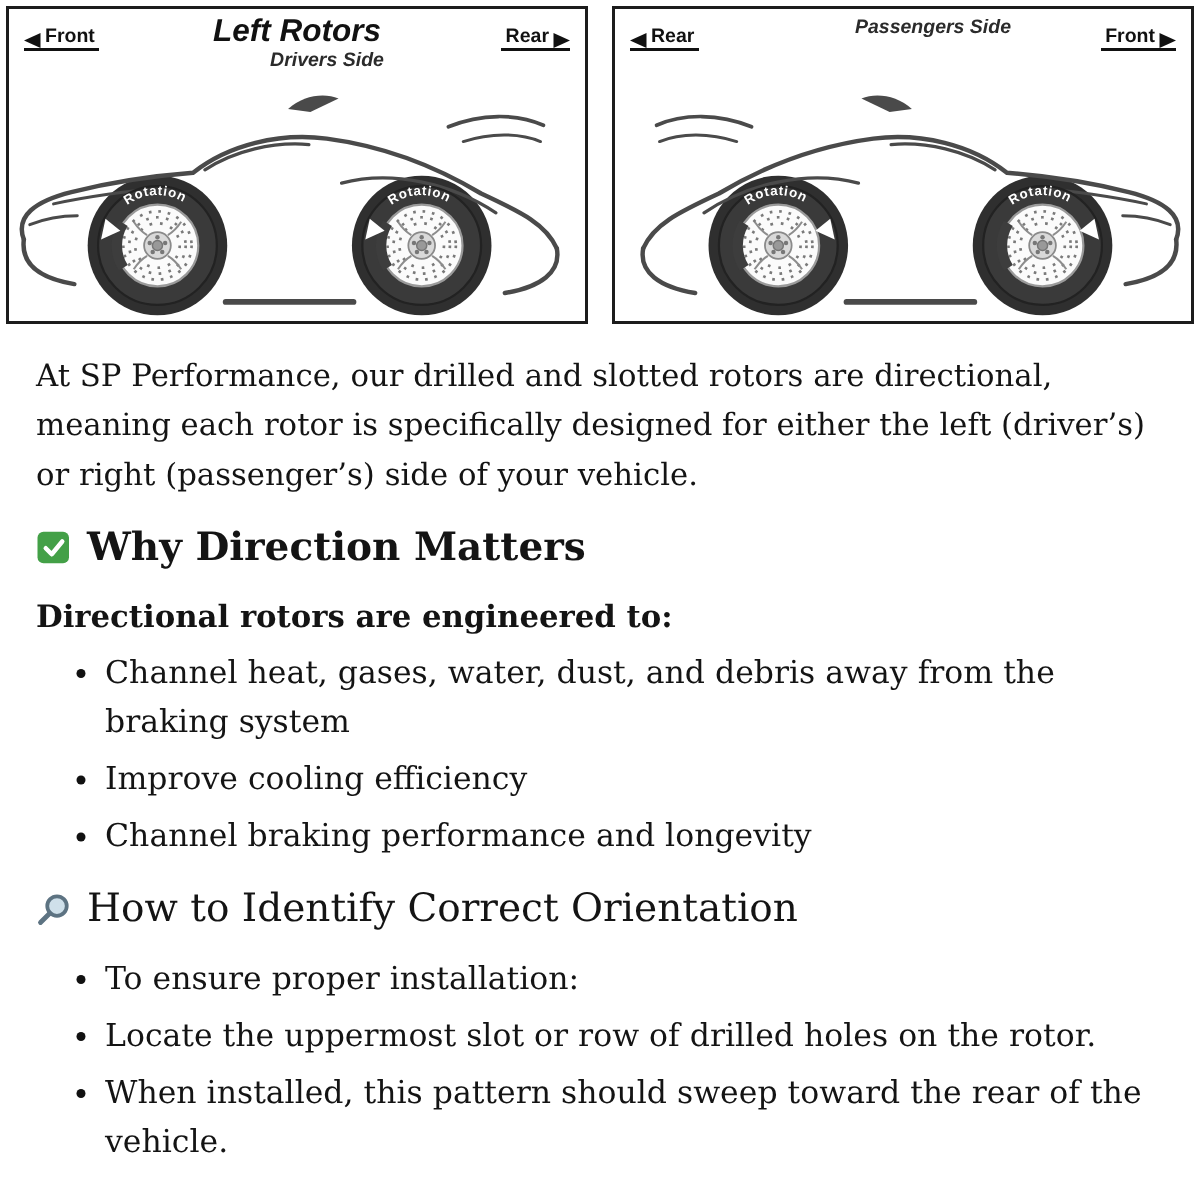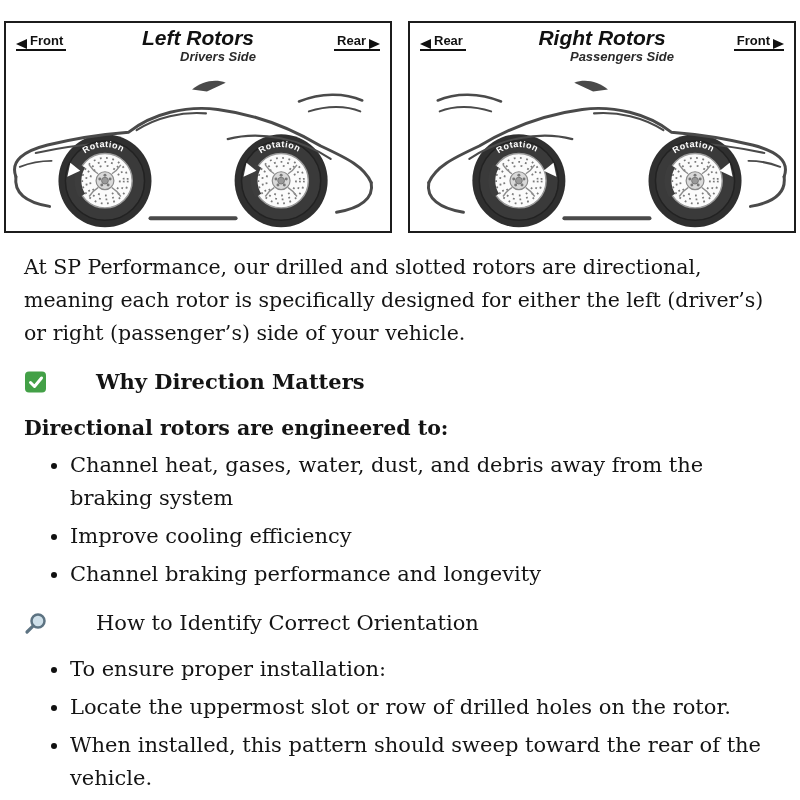--- a/index.html
+++ b/index.html
@@ -1,40 +1,40 @@
 <!DOCTYPE html>
 <html><head>
 <meta charset="utf-8">
 <style>
   * { box-sizing: border-box; margin: 0; padding: 0; }
   html, body { width: 800px; background: #ffffff; }
   body { font-family: "DejaVu Serif", serif; color: #141414; overflow: hidden; }
 
   
-  .diagram { display: flex; gap: 16px; padding: 4px 4px 0 4px; margin-top: 17px; }
+  .diagram { display: flex; gap: 16px; padding: 4px 4px 0 4px; }
   .panel { flex: 1 1 0; border: 2.5px solid #1c1c1c; background: #fff; height: 212px; overflow: hidden; }
   .panel-header { position: relative; height: 44px; }
   .panel-titleblock { text-align: center; padding-top: 4px; }
   .panel-title { font-family: "Liberation Sans", sans-serif; font-weight: bold; font-size: 21px; line-height: 22px; color: #111; font-style: italic; }
   .panel-subtitle { font-family: "Liberation Sans", sans-serif; font-weight: bold; font-style: italic; font-size: 13px; color: #2b2b2b; padding-left: 40px; }
   .arrowlbl { position: absolute; top: 10px; display: inline-flex; align-items: center; border-bottom: 2.5px solid #111; padding-bottom: 1px; }
   .arrowlbl-left { left: 10px; }
   .arrowlbl-right { right: 10px; }
   .albl { font-family: "Liberation Sans", sans-serif; font-weight: bold; font-size: 13px; padding: 0 3px; color: #111; }
   .ah { width: 0; height: 0; border-style: solid; }
   .ah-left  { border-width: 5px 11px 5px 0; border-color: transparent #111 transparent transparent; margin-bottom: -7px; }
   .ah-right { border-width: 5px 0 5px 11px; border-color: transparent transparent transparent #111; margin-bottom: -7px; }
   .car { display: block; width: 100%; height: 162px; }
   .rotTxt { font-family: "Liberation Sans", sans-serif; font-weight: bold; font-size: 9px; fill: #ffffff; letter-spacing: .5px; }
 
   
   .article { padding: 16px 24px 0 24px; }
   .article p { font-size: 20.5px; line-height: 33px; margin: 2px 0 14px 0; }
   .sec-heading { display: flex; align-items: center; gap: 10px; margin: 18px 0 16px 0; }
-  .sec-heading .htxt { font-size: 21px; line-height: 28px; margin-left: 38px; }
+  .sec-heading .htxt { font-size: 26px; line-height: 28px; }
   .heading-bold .htxt { font-weight: bold; }
   .icon { display: inline-flex; width: 24px; height: 24px; flex: 0 0 auto; }
   .lead { margin-bottom: 4px !important; font-weight: bold; }
   ul { list-style: disc; padding-left: 46px; margin: 4px 0 18px 0; }
   li { font-size: 21px; line-height: 33px; margin-bottom: 5px; }
   li::marker { color: #111; }
 </style>
 </head>
 <body>
 
@@ -115,21 +115,20 @@
       </svg>
     </div>
 
     <div class="panel">
       <div class="panel-header">
         <span class="arrowlbl arrowlbl-left">
           <span class="ah ah-left"></span>
           <span class="albl">Rear</span>
         </span>
         <div class="panel-titleblock">
-          <div class="panel-title">Right Rotors</div>
           <div class="panel-subtitle">Passengers Side</div>
         </div>
         <span class="arrowlbl arrowlbl-right">
           <span class="albl">Front</span>
           <span class="ah ah-right"></span>
         </span>
       </div>
       <svg class="car" viewBox="0 0 388 162">
         <circle cx="110" cy="114" r="47" fill="#2f2f2f"></circle>
         <circle cx="288" cy="114" r="47" fill="#2f2f2f"></circle>

